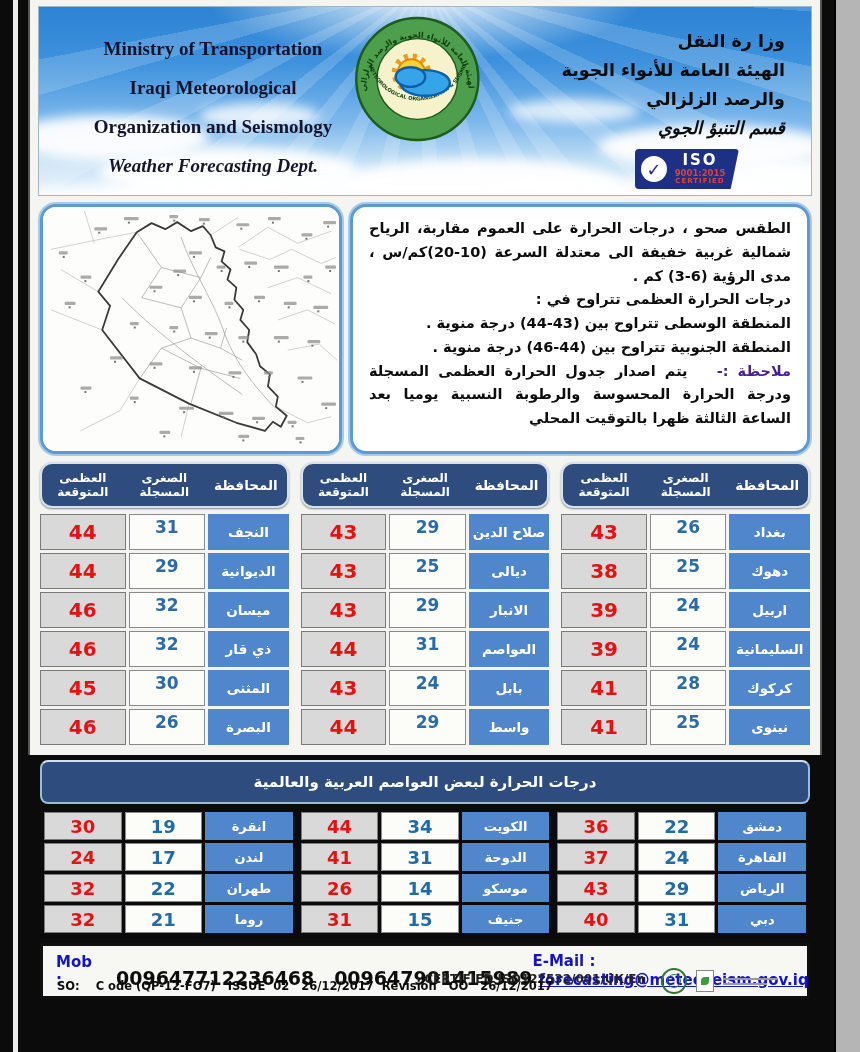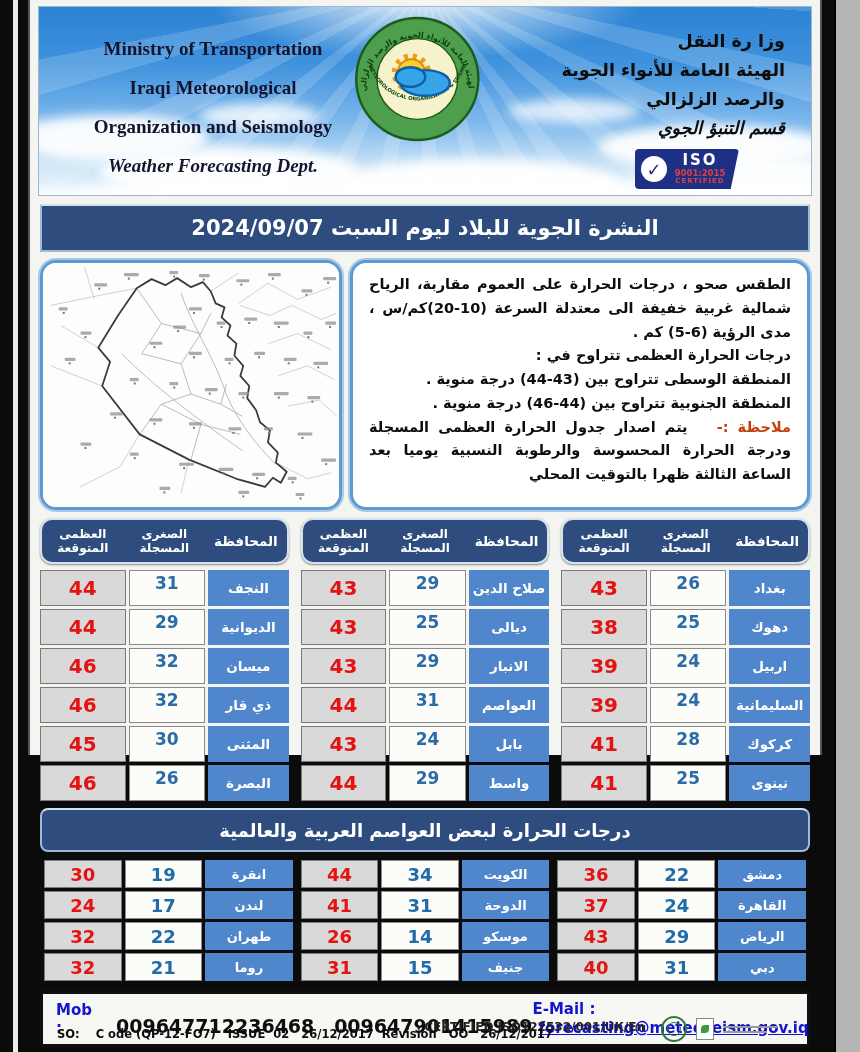--- a/index.html
+++ b/index.html
@@ -38,31 +38,31 @@
     justify-content:center;color:#1e2f86;font-weight:bold;font-size:18px;flex:0 0 auto;}
   .iso-col{display:flex;flex-direction:column;align-items:center;flex:1;line-height:1.05;}
   .iso-label{color:#fff;font-weight:bold;font-size:15px;letter-spacing:2px;}
   .iso-standard{color:#e04040;font-size:8.5px;font-weight:bold;}
   .iso-cert{color:#e04040;font-size:7px;font-weight:bold;letter-spacing:1px;}
 
   
   .navy-bar{margin:8px 10px 0;background:#2e4d7e;border:2px solid #9dbbd9;border-top-color:#cfe2f2;
     color:#fff;font-weight:bold;display:flex;align-items:center;justify-content:center;direction:rtl;}
   .date-bar{height:44px;font-size:21px;}
-  .world-bar{height:40px;font-size:18px;border-radius:8px;margin-top:4px;}
+  .world-bar{height:40px;font-size:15px;border-radius:8px;margin-top:12px;}
 
   
   .content{margin:8px 10px 0;height:250px;display:flex;gap:8px;}
   .map-box{width:302px;height:100%;box-sizing:border-box;background:#fdfdfb;border:3px solid #5c9bd1;
     border-radius:16px;box-shadow:0 0 0 2px #a9cae6, inset 0 0 0 3px #fff;overflow:hidden;}
   .map-box svg{display:block;width:100%;height:100%;}
   .forecast-box{flex:1;box-sizing:border-box;background:#fff;border:3px solid #5c9bd1;border-radius:16px;
     box-shadow:0 0 0 2px #a9cae6, inset 0 0 0 3px #fff;padding:10px 16px 6px;direction:rtl;
     text-align:justify;font-size:14.5px;font-weight:bold;color:#0d0d0d;line-height:1.64;}
-  .forecast-box .note-label{color:#c2410c;margin-left:20px;}
+  .forecast-box .note-label{color:#4c1d95;margin-left:20px;}
 
   
   .gov-section{margin:8px 10px 0;display:flex;gap:12px;}
   .gov-table{flex:1;display:flex;flex-direction:column;}
   .gov-header{background:#2e4d7e;border:2px solid #d7e2ef;border-radius:12px;color:#fff;height:42px;
     display:flex;align-items:center;direction:rtl;text-align:center;font-weight:bold;margin-bottom:6px;
     box-shadow:0 1px 2px rgba(0,0,0,.45);}
   .gh-city{flex:1;font-size:13.5px;}
   .gh-two{flex:1;display:flex;flex-direction:column;line-height:1.18;font-size:12px;}
   .gov-row{display:flex;gap:3px;margin-bottom:3px;height:36px;}
@@ -159,23 +159,20 @@
     <div class="iso-badge">
       <span class="iso-check">✓</span>
       <span class="iso-col">
         <span class="iso-label">ISO</span>
         <span class="iso-standard">9001:2015</span>
         <span class="iso-cert">CERTIFIED</span>
       </span>
     </div>
   </div>
 
-  <div class="navy-bar date-bar">
-    <span>النشرة الجوية للبلاد ليوم السبت 2024/09/07</span>
-  </div>
 
   <div class="content">
     <div class="map-box">
       <svg viewBox="0 0 300 242" preserveAspectRatio="none">
         <rect x="0" y="0" width="300" height="242" fill="#fdfdfb"></rect>
         <g stroke="#c6c6c6" stroke-width="0.8" fill="none">
           <path d="M 8,42 L 58,32 L 95,25"></path> 
             <path d="M 42,4 L 52,36"></path>
           <path d="M 170,28 L 198,10"></path> 
             <path d="M 198,40 L 228,20 L 258,36 L 292,24"></path>
@@ -293,21 +290,21 @@
             <rect x="122" y="226.5" width="2" height="2" fill="#777"></rect>
             <rect x="198" y="226" width="11" height="3.2" rx="1" fill="#8f8f8f" opacity="0.75"></rect>
             <rect x="202" y="230.5" width="2" height="2" fill="#777"></rect>
             <rect x="256" y="228" width="9" height="3.2" rx="1" fill="#8f8f8f" opacity="0.75"></rect>
             <rect x="260" y="232.5" width="2" height="2" fill="#777"></rect>
           </g>
       </svg>
     </div>
 
     <div class="forecast-box">
-      <div>الطقس صحو ، درجات الحرارة على العموم مقاربة، الرياح شمالية غربية خفيفة الى معتدلة السرعة (10-20)كم/س ، مدى الرؤية (6-5) كم .</div>
+      <div>الطقس صحو ، درجات الحرارة على العموم مقاربة، الرياح شمالية غربية خفيفة الى معتدلة السرعة (10-20)كم/س ، مدى الرؤية (6-3) كم .</div>
       <div>درجات الحرارة العظمى تتراوح في :</div>
       <div>المنطقة الوسطى تتراوح بين (43-44) درجة منوية .</div>
       <div>المنطقة الجنوبية تتراوح بين (44-46) درجة منوية .</div>
       <div>
         <span class="note-label">ملاحظة :-</span>
         <span>يتم اصدار جدول الحرارة العظمى المسجلة ودرجة الحرارة المحسوسة والرطوبة النسبية يوميا بعد الساعة الثالثة ظهرا بالتوقيت المحلي</span>
       </div>
     </div>
   </div>
 

